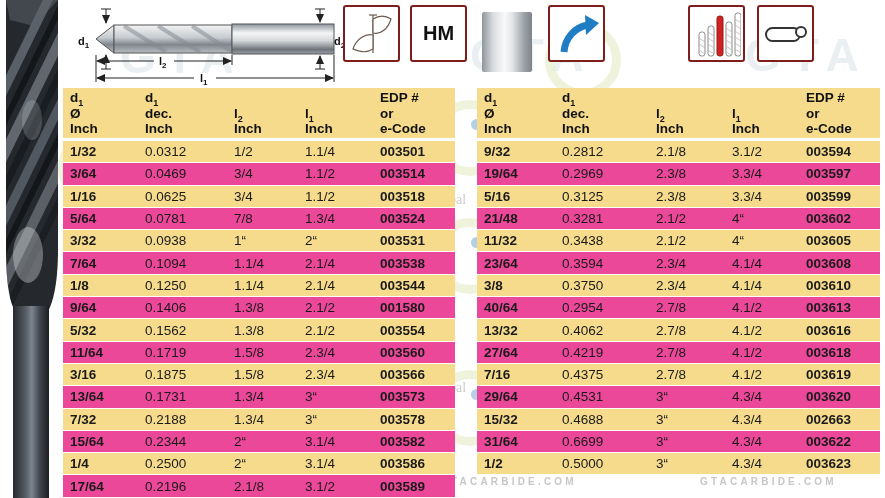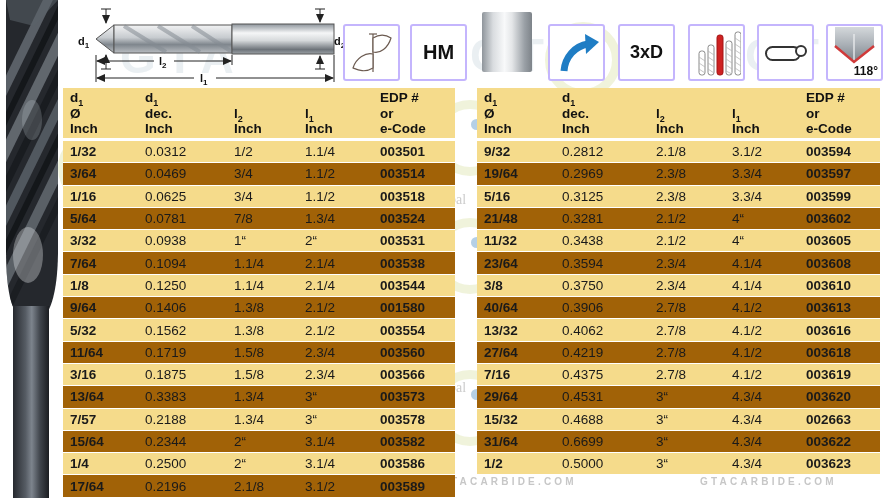--- a/index.html
+++ b/index.html
@@ -17,38 +17,38 @@
   .wm-global .g1{font-family:"Liberation Serif",serif;font-size:14px;}
   .wm-global .g2{font-size:8px;letter-spacing:3px;color:rgba(170,170,170,0.5);margin-top:1px;}
   .wm-site{position:absolute;z-index:2;font-size:10px;font-weight:bold;letter-spacing:3.2px;
            color:#c7c7c7;}
 
   
   #drill-photo{position:absolute;left:0;top:0;z-index:2;}
   #dim-diagram{position:absolute;left:66px;top:2px;z-index:2;}
 
   
-  .icon{position:absolute;top:24px;width:57px;height:57px;z-index:3;background:#fff;
-        border:2px solid #c4b5fd;border-radius:3px;box-sizing:border-box;
+  .icon{position:absolute;top:5px;width:57px;height:57px;z-index:3;background:#fff;
+        border:2px solid #7f1d1d;border-radius:3px;box-sizing:border-box;
         display:flex;align-items:center;justify-content:center;}
   .icon.noborder{border:none;background:none;}
   .icon-text{font-weight:bold;color:#111;}
   .cyl{width:50px;height:60px;border-radius:2px;
        background:linear-gradient(90deg,#8f959b 0%,#d9dcdf 22%,#f8f9fa 45%,#e4e6e8 60%,#9aa0a6 85%,#7d8389 100%);}
 
   
   .tbl{position:absolute;top:88px;z-index:3;}
   .tbl-left{left:63px;width:392px;--cols:75px 89px 71px 75px 82px;}
   .tbl-right{left:477px;width:403px;--cols:78px 94px 76px 74px 81px;}
   .thead,.trow{display:grid;grid-template-columns:var(--cols);box-sizing:border-box;}
   .thead{height:52px;background:#F5DB8B;border-bottom:2px solid #fff;}
   .th{font-size:13.5px;font-weight:bold;color:#111;padding-left:7px;padding-top:2px;}
   .th .hl{line-height:15.5px;height:15.5px;}
   .th sub, .dimlabel sub{font-size:9px;}
-  .trow{height:22.31px;align-items:center;border-top:1px solid #fff;background:#a16207;}
+  .trow{height:22.31px;align-items:center;border-top:1px solid #fff;background:#ec4899;}
   .trow.odd{background:#F5DB8B;}
   .td{font-size:13.5px;color:#1a1a1a;padding-left:7px;white-space:nowrap;}
   .td.frac,.td.edp{font-weight:bold;}
 </style>
 </head>
 <body>
 
 <div id="stage">
 
   <div class="ghost" style="left:120px;top:30px;">GTA</div>
@@ -174,23 +174,20 @@
   </div>
   <div class="icon noborder" style="left:478px;top:11px;height:61px;">
     <div class="cyl"></div>
   </div>
   <div class="icon" style="left:548px;">
     <svg width="48" height="48" viewBox="0 0 48 48">
       <path d="M11,42 C12,28 22,17 35,15" fill="none" stroke="#1F7DC4" stroke-width="7" stroke-linecap="butt"></path>
       <polygon points="32,5 46,13 33,25" fill="#1F7DC4"></polygon>
     </svg>
   </div>
-  <div class="icon" style="left:618px;">
-    <span class="icon-text" style="font-size:18px;">3xD</span>
-  </div>
   <div class="icon" style="left:688px;">
     <svg width="48" height="48" viewBox="0 0 48 48">
       <g stroke="#8a8a8a" stroke-width="1" fill="#fff">
         <rect x="6" y="22" width="6" height="24" rx="2.5"></rect>
         <rect x="15" y="16" width="6" height="30" rx="2.5"></rect>
         <rect x="33" y="12" width="6" height="34" rx="2.5"></rect>
         <rect x="42" y="3" width="6" height="43" rx="2.5"></rect>
       </g>
       <g stroke="#b5b5b5" stroke-width="0.8">
         <path d="M6,28 l6,4 M6,34 l6,4 M6,40 l6,4"></path>
@@ -200,35 +197,20 @@
       </g>
       <rect x="24" y="6" width="6" height="40" rx="2.5" fill="#CE2121" stroke="#a31414" stroke-width="1"></rect>
     </svg>
   </div>
   <div class="icon" style="left:757px;">
     <svg width="48" height="48" viewBox="0 0 48 48">
       <rect x="4" y="18" width="34" height="13" rx="6.5" fill="#fff" stroke="#333" stroke-width="2"></rect>
       <circle cx="39" cy="22" r="5" fill="#fff" stroke="#333" stroke-width="2"></circle>
     </svg>
   </div>
-  <div class="icon" style="left:826px;">
-    <svg width="53" height="53" viewBox="0 0 53 53">
-      <defs>
-        <linearGradient id="tipG" x1="0" y1="0" x2="0" y2="1">
-          <stop offset="0" stop-color="#d4d8db"></stop>
-            <stop offset="0.5" stop-color="#aab0b6"></stop>
-          <stop offset="1" stop-color="#7c838a"></stop>
-        </linearGradient>
-      </defs>
-      <polygon points="7,1 46,1 46,20 26,36 7,20" fill="url(#tipG)"></polygon>
-      <line x1="26" y1="36" x2="26" y2="8" stroke="#e8eaec" stroke-width="2" opacity="0.7"></line>
-      <path d="M7,20 L26,36 L46,20" fill="none" stroke="#d03a3a" stroke-width="2.5"></path>
-      <text x="50" y="49" text-anchor="end" font-size="12" font-weight="bold" fill="#111">118°</text>
-    </svg>
-  </div>
 
   <div class="tbl tbl-left">
       <div class="thead">
         <div class="th">
           <div class="hl">d<sub>1</sub></div>
           <div class="hl">Ø</div>
           <div class="hl">Inch</div>
         </div>
         <div class="th">
           <div class="hl">d<sub>1</sub></div>
@@ -323,27 +305,27 @@
       </div>
       <div class="trow odd">
         <div class="td frac">3/16</div>
         <div class="td">0.1875</div>
         <div class="td">1.5/8</div>
         <div class="td">2.3/4</div>
         <div class="td edp">003566</div>
       </div>
       <div class="trow even">
         <div class="td frac">13/64</div>
-        <div class="td">0.3383</div>
+        <div class="td">0.1731</div>
         <div class="td">1.3/4</div>
         <div class="td">3“</div>
         <div class="td edp">003573</div>
       </div>
       <div class="trow odd">
-        <div class="td frac">7/57</div>
+        <div class="td frac">7/32</div>
         <div class="td">0.2188</div>
         <div class="td">1.3/4</div>
         <div class="td">3“</div>
         <div class="td edp">003578</div>
       </div>
       <div class="trow even">
         <div class="td frac">15/64</div>
         <div class="td">0.2344</div>
         <div class="td">2“</div>
         <div class="td">3.1/4</div>
@@ -436,21 +418,21 @@
       </div>
       <div class="trow odd">
         <div class="td frac">3/8</div>
         <div class="td">0.3750</div>
         <div class="td">2.3/4</div>
         <div class="td">4.1/4</div>
         <div class="td edp">003610</div>
       </div>
       <div class="trow even">
         <div class="td frac">40/64</div>
-        <div class="td">0.3906</div>
+        <div class="td">0.2954</div>
         <div class="td">2.7/8</div>
         <div class="td">4.1/2</div>
         <div class="td edp">003613</div>
       </div>
       <div class="trow odd">
         <div class="td frac">13/32</div>
         <div class="td">0.4062</div>
         <div class="td">2.7/8</div>
         <div class="td">4.1/2</div>
         <div class="td edp">003616</div>

